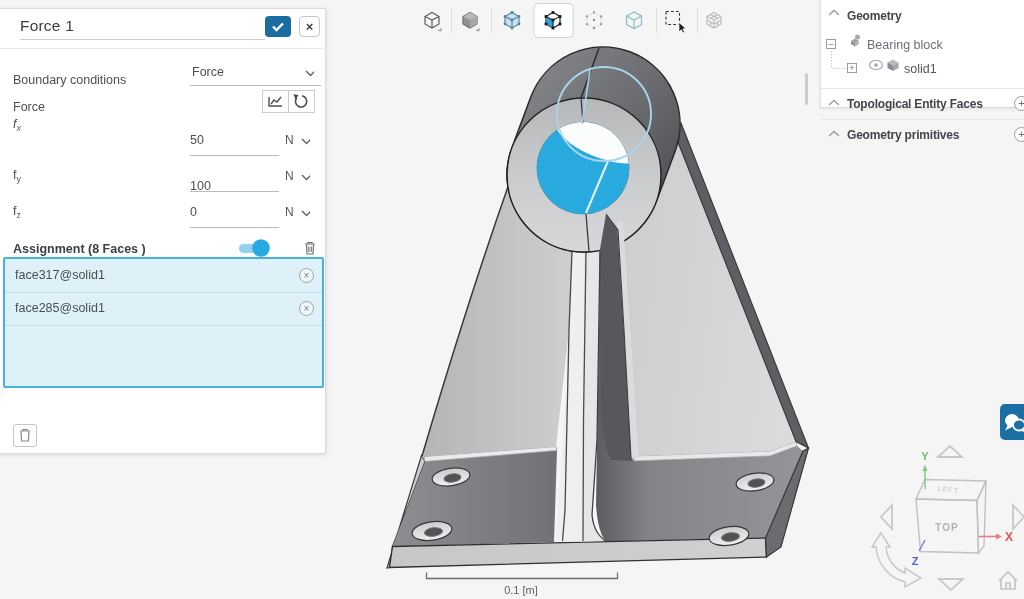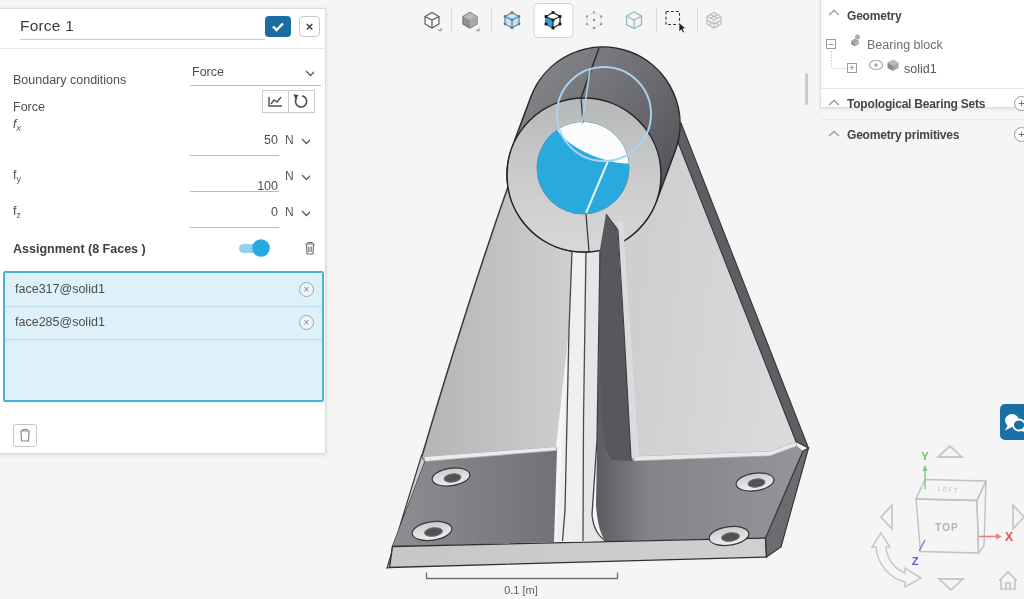--- a/index.html
+++ b/index.html
@@ -8,27 +8,27 @@
 #scene { position:absolute; left:0; top:0; }
 
 #lp { position:absolute; left:0; top:8px; width:326px; height:446px; background:#fff; border:1px solid #d9dbdd; border-left:none; box-shadow:0 1px 4px rgba(0,0,0,.12); }
 #lp .hdr { position:absolute; left:13px; top:3px; width:245px;margin-left:7px; }
 #lp .hdr .t { font-size:15.5px; color:#383c42; font-weight:normal; letter-spacing:.2px; padding-top:5px; }
 #lp .hdr .ul { position:absolute; left:0; top:27px; width:245px; border-bottom:1px solid #c9cbcd; }
 .btn-ok { position:absolute; left:265px; top:7px; width:26px; height:21px; background:#1b6ca1; border-radius:4px; }
 .btn-x  { position:absolute; left:299px; top:7px; width:21px; height:21px; background:#fff; border:1px solid #c6c8ca; border-radius:4px; color:#3c4046; font-size:13px; font-weight:bold; text-align:center; line-height:19px; }
 #lp .div1 { position:absolute; left:0; top:39px; width:326px; border-bottom:1px solid #e8eaec; }
 .lbl { position:absolute; left:13px; font-size:12.5px; color:#4b4f55; }
-.val { position:absolute; font-size:12.5px; color:#4b4f55; text-align:right; }
+.val { position:absolute; font-size:12.5px; color:#4b4f55; }
 .ul2 { position:absolute; border-bottom:1px solid #b9bbbd; }
 .unitN { position:absolute; font-size:12px; color:#53575c; }
 .chev { position:absolute; width:9px; height:9px; }
 .iconbox { position:absolute; width:27px; height:23px; background:#fff; border:1px solid #c9cbcd; }
 .fsub { font-size:9px; position:relative; top:3px; color:#5a5e63;}
-#facebox { position:absolute; left:3px; top:262px; width:321px; height:131px; background:#def0f8; border:2px solid #49b2dc; border-radius:2px; }
+#facebox { position:absolute; left:3px; top:248px; width:321px; height:131px; background:#def0f8; border:2px solid #49b2dc; border-radius:2px; }
 #facebox .row { position:absolute; left:0; width:100%; height:33px; font-size:12.5px; color:#4b4f55; line-height:33px; padding-left:10px; }
 #facebox .sep { position:absolute; left:0px; width:100%; border-bottom:1px solid #bfdeed; }
 .xcirc { position:absolute; right:8px; top:9px; width:15px; height:15px; border:1px solid #9fa3a7; border-radius:50%; background:rgba(255,255,255,.45); color:#7b7f83; font-size:10px; line-height:13px; text-align:center; }
 #btrash { position:absolute; left:13px; top:415px; width:24px; height:23px; border:1px solid #c3c5c7; border-radius:3px; background:#fff; }
 
 #rp { position:absolute; left:820px; top:0px; width:204px; height:108px; background:#fff; border-left:1px solid #dbdcde; border-bottom:1px solid #dbdcde; box-shadow:0 1px 3px rgba(0,0,0,.08); }
 #rp .sect { position:absolute; left:26px; font-size:12px; letter-spacing:-0.2px; font-weight:bold; color:#42464b; }
 #rp .itm  { position:absolute; font-size:12.5px; color:#6b6f74; }
 #rp .hline { position:absolute; left:0; width:204px; border-bottom:1px solid #e6e7e9; }
 .pm { position:absolute; width:10px; height:10px; border:1px solid #9a9ca0; background:#fff; font-size:9px; line-height:8px; text-align:center; color:#6b6f74; }
@@ -296,21 +296,21 @@
           <path d="M2.5,5.5 L8,2.5 L13.5,5.5 L8,8.5 Z" fill="#b8babd"></path>
           <path d="M2.5,5.5 L2.5,11 L8,14 L8,8.5 Z" fill="#898b8f"></path>
           <path d="M13.5,5.5 L13.5,11 L8,14 L8,8.5 Z" fill="#a3a5a9"></path>
         </g>
       </svg>
   <div class="itm" style="left:83px; top:62px; color:#55585c;">solid1</div>
   <div class="hline" style="top:88px;"></div>
   <svg style="position:absolute; left:6px; top:98px;" width="14" height="10">
         <path d="M2,7 L7,2.5 L12,7" stroke="#9a9ca0" stroke-width="1.4" fill="none"></path>
       </svg>
-  <div class="sect" style="top:97px;">Topological Bearing Sets</div>
+  <div class="sect" style="top:97px;">Topological Entity Faces</div>
   <div class="pluscirc" style="left:193px; top:96px;">+</div>
   <div class="hline" style="top:119px;"></div>
   <svg style="position:absolute; left:6px; top:129px;" width="14" height="10">
         <path d="M2,7 L7,2.5 L12,7" stroke="#9a9ca0" stroke-width="1.4" fill="none"></path>
       </svg>
   <div class="sect" style="top:128px;">Geometry primitives</div>
   <div class="pluscirc" style="left:193px; top:127px;">+</div>
 </div>
 
 <div id="chat"><svg width="28" height="36">

